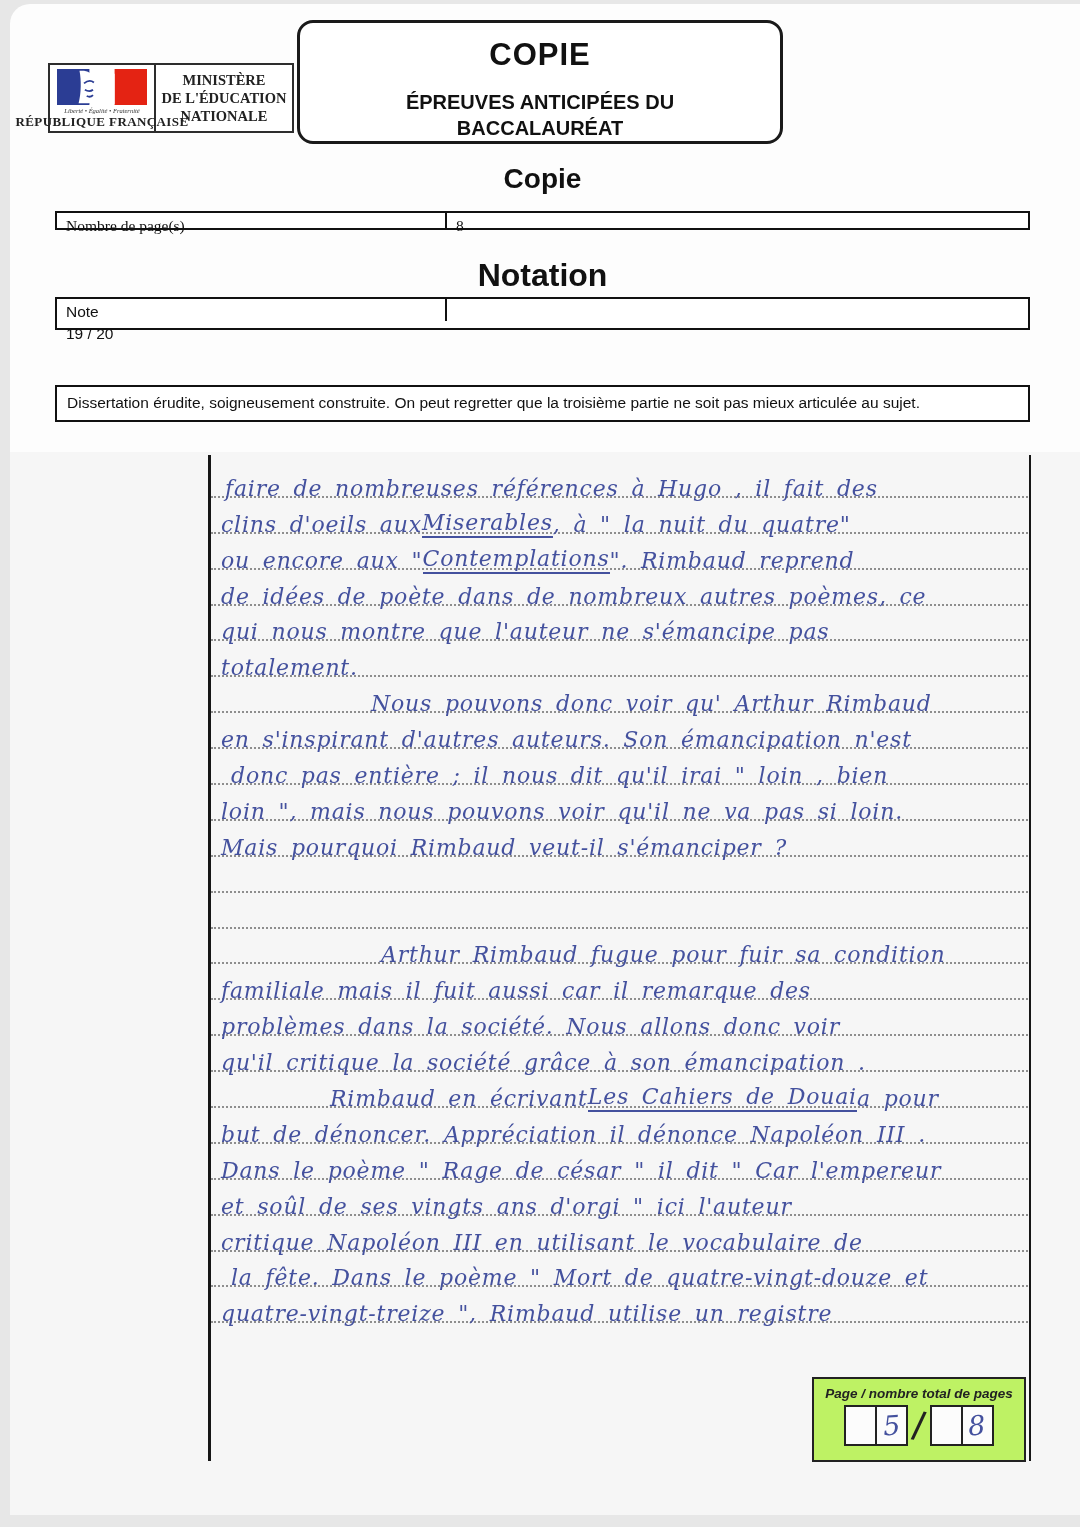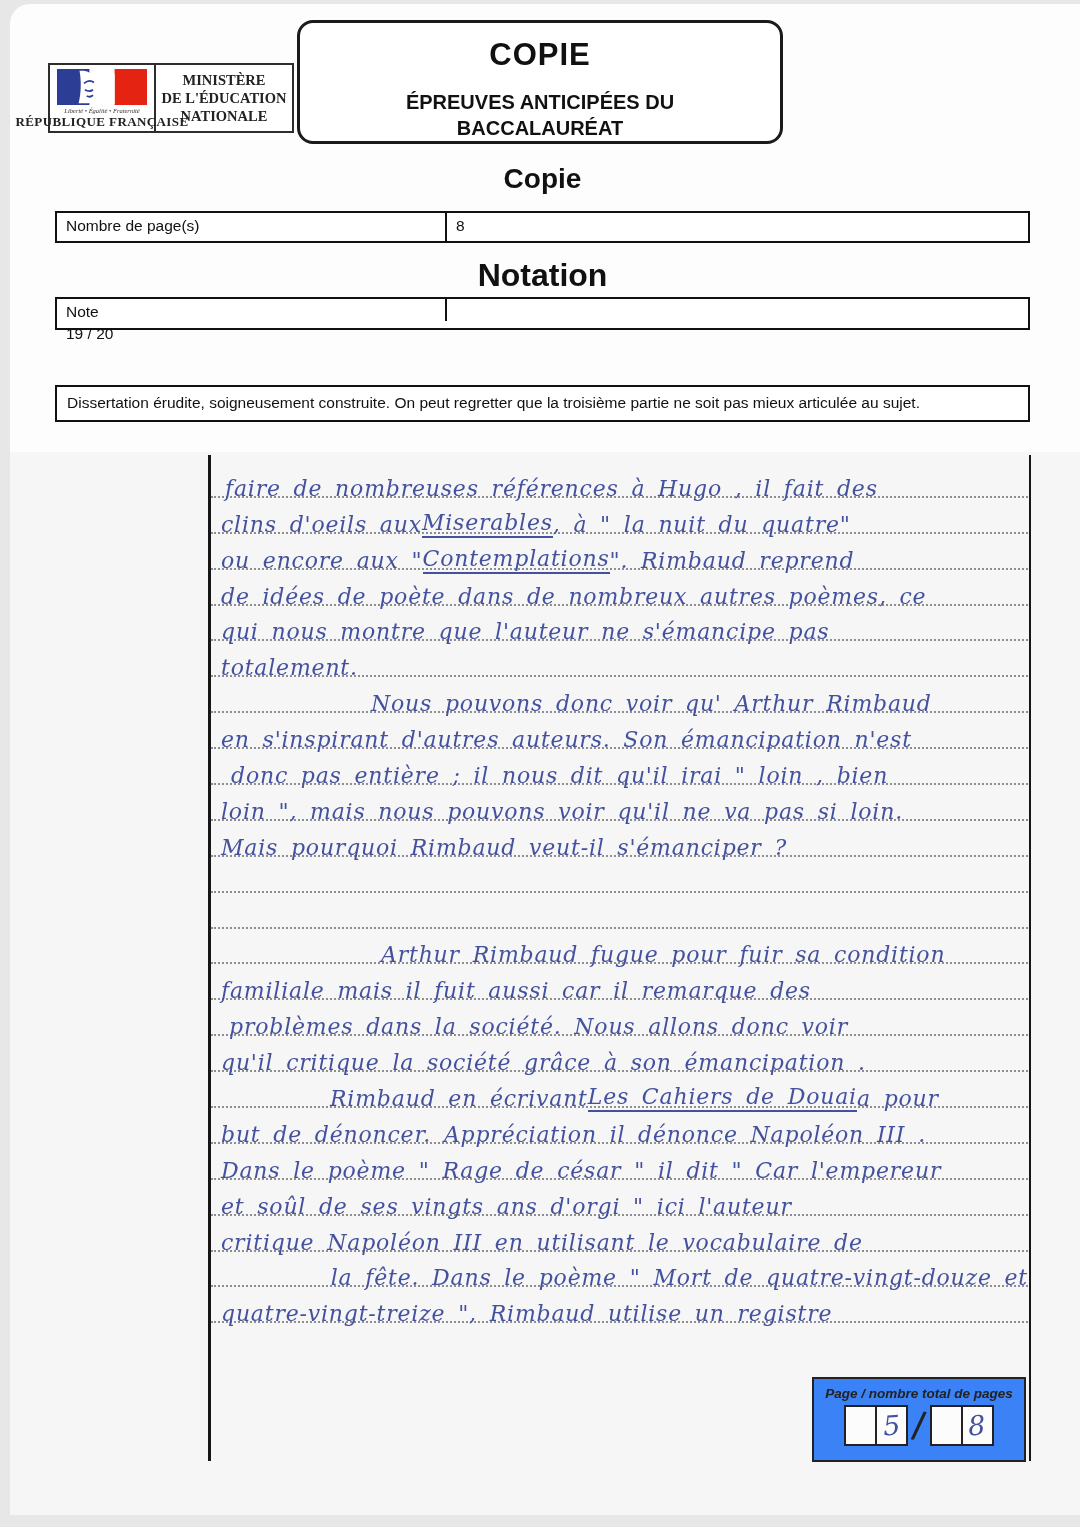--- a/index.html
+++ b/index.html
@@ -21,40 +21,40 @@
   #copy-box{position:absolute;left:297px;top:20px;width:486px;height:124px;border:3px solid #1a1a1a;
             border-radius:16px;background:#fff;text-align:center;box-sizing:border-box;}
   #copy-box .title{font-size:31px;font-weight:800;letter-spacing:1px;margin-top:14px;}
   #copy-box .subtitle{font-size:20px;font-weight:700;line-height:1.3;margin-top:16px;white-space:pre-line;}
   
   .h-center{position:absolute;left:55px;width:975px;text-align:center;font-weight:700;}
   #h-copie{top:163px;font-size:28px;}
   #h-notation{top:257px;font-size:32px;}
   #h-appreciation{top:336px;font-size:28px;}
   .frow{position:absolute;left:55px;width:975px;border:2px solid #111;background:#fff;display:flex;box-sizing:border-box;}
-  #row-pages{top:211px;height:32px;}
+  #row-pages{top:211px;height:19px;font-family:Liberation Serif, serif;}
   #row-note{top:297px;height:33px;flex-direction:column;}
   .fcell-label{width:390px;border-right:2px solid #111;padding:4px 0 0 9px;font-size:15.5px;box-sizing:border-box;}
   .fcell-value{flex:1;padding:4px 0 0 9px;font-size:15.5px;}
   #apprec-box{position:absolute;left:55px;top:385px;width:975px;height:37px;border:2px solid #111;
               background:#fff;box-sizing:border-box;padding:7px 0 0 10px;font-size:15.5px;}
   
   #writing-bg{position:absolute;left:10px;top:452px;width:1070px;height:1063px;background:#f6f6f6;}
   #vline-left{position:absolute;left:208px;top:455px;width:3px;height:1006px;background:#161616;}
   #vline-right{position:absolute;left:1029px;top:455px;width:2px;height:1006px;background:#161616;}
   #essay-lines{position:absolute;left:211px;top:462px;width:817px;}
   .essay-line{height:35.9px;border-bottom:2px dotted #8e8e8e;display:flex;align-items:flex-end;
               white-space:nowrap;overflow:visible;box-sizing:border-box;
               font-family:"DejaVu Serif",serif;font-style:italic;font-size:22px;
               letter-spacing:.8px;word-spacing:5px;color:var(--ink,#44519e);}
   .essay-line span{margin-bottom:-5px;}
   .essay-line span.u{border-bottom:2.5px solid var(--ink,#44519e);padding-bottom:1px;margin-bottom:-6px;}
   
   #page-box{position:absolute;left:812px;top:1377px;width:214px;height:85px;border:2.5px solid #222;
-            box-sizing:border-box;background:#3b82f6;}
+            box-sizing:border-box;background:#bef264;}
   #page-box .pb-label{font-style:italic;font-weight:700;font-size:13.5px;text-align:center;margin-top:7px;color:#222;}
   .pb-row{display:flex;align-items:center;justify-content:center;margin-top:4px;}
   .pb-cell{width:33px;height:41px;border:2px solid #222;background:#fcfcfc;box-sizing:border-box;
            display:flex;align-items:center;justify-content:center;}
   .pb-cell + .pb-cell{margin-left:-2px;}
   .pb-slash{font-size:40px;font-weight:400;color:#222;margin:0 5px;transform:rotate(10deg);line-height:1;}
   .pb-digit{font-family:"DejaVu Serif",serif;font-style:italic;font-size:27px;color:var(--ink,#44519e);
             transform:rotate(-4deg);}
 </style>
 </head>
@@ -146,21 +146,21 @@
         <span>Mais pourquoi Rimbaud veut-il s'émanciper ?</span>
       </div>
       <div class="essay-line" style="padding-left: 10px;"></div>
       <div class="essay-line" style="padding-left: 10px;"></div>
       <div class="essay-line" style="padding-left: 170px;">
         <span>Arthur Rimbaud fugue pour fuir sa condition</span>
       </div>
       <div class="essay-line" style="padding-left: 10px;">
         <span>familiale mais il fuit aussi car il remarque des</span>
       </div>
-      <div class="essay-line" style="padding-left: 18px;">
+      <div class="essay-line" style="padding-left: 10px;">
         <span>problèmes dans la société. Nous allons donc voir</span>
       </div>
       <div class="essay-line" style="padding-left: 10px;">
         <span>qu'il critique la société grâce à son émancipation .</span>
       </div>
       <div class="essay-line" style="padding-left: 119px;">
         <span>Rimbaud en écrivant </span>
         <span class="u">Les Cahiers de Douai</span>
         <span> a pour</span>
       </div>
@@ -169,21 +169,21 @@
       </div>
       <div class="essay-line" style="padding-left: 10px;">
         <span>Dans le poème " Rage de césar " il dit " Car l'empereur</span>
       </div>
       <div class="essay-line" style="padding-left: 10px;">
         <span>et soûl de ses vingts ans d'orgi " ici l'auteur</span>
       </div>
       <div class="essay-line" style="padding-left: 10px;">
         <span>critique Napoléon III en utilisant le vocabulaire de</span>
       </div>
-      <div class="essay-line" style="padding-left: 12px; justify-content: flex-end;">
+      <div class="essay-line" style="padding-left: 20px;">
         <span>la fête. Dans le poème " Mort de quatre-vingt-douze et</span>
       </div>
       <div class="essay-line" style="padding-left: 10px;">
         <span>quatre-vingt-treize ", Rimbaud utilise un registre</span>
       </div>
     </div>
 
   <div id="page-box">
     <div class="pb-label">Page / nombre total de pages</div>
     <div class="pb-row">

